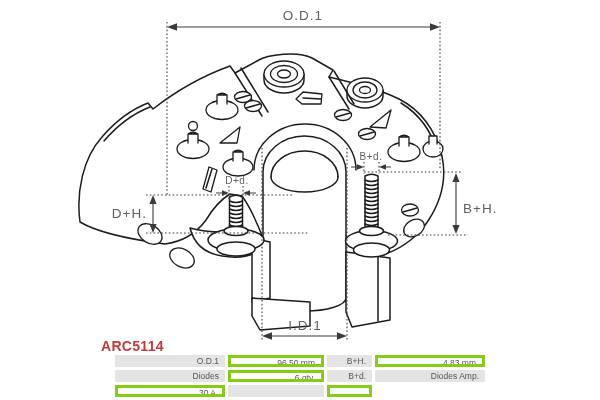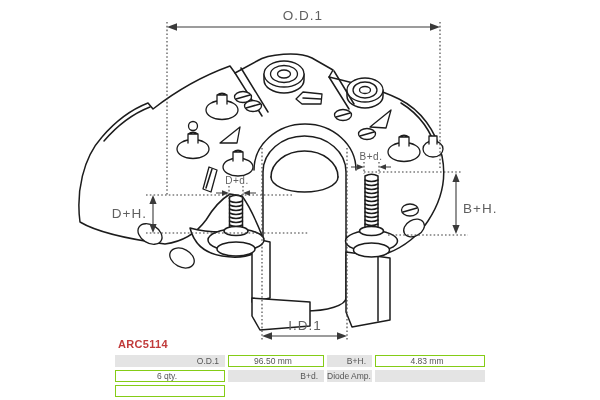--- a/index.html
+++ b/index.html
@@ -13,37 +13,37 @@
   }
   .dim-label{font-size:13.5px;letter-spacing:1px;}
   .dim-label-sm{font-size:10px;letter-spacing:0.5px;}
   .art{stroke:#1c1c1c;stroke-width:1.5;fill:none;stroke-linejoin:round;stroke-linecap:round;}
   .artf{stroke:#1c1c1c;stroke-width:1.5;fill:#ffffff;stroke-linejoin:round;stroke-linecap:round;}
   .artd{stroke:#1c1c1c;stroke-width:1.3;fill:#ffffff;stroke-linejoin:round;stroke-linecap:round;}
   .dim{stroke:#3a3a3a;stroke-width:1.1;fill:none;}
   .dot{stroke:#3a3a3a;stroke-width:1.1;fill:none;stroke-dasharray:1.6 2.2;}
   .ah{fill:#3a3a3a;stroke:none;}
   #part-code{
-    position:absolute;left:118px;top:338px;
-    font-size:11px;font-weight:bold;color:#c13b3b;letter-spacing:0.3px;
+    position:absolute;left:101px;top:338px;
+    font-size:14px;font-weight:bold;color:#c13b3b;letter-spacing:0.3px;
   }
   #spec-table{
     position:absolute;left:115px;top:355px;
     display:grid;
     grid-template-columns:110px 96px 45px 110px;
     grid-auto-rows:12px;
     gap:3px;
     font-size:8.5px;color:#555;
   }
   .cell{
     line-height:12px;text-align:right;padding-right:6px;box-sizing:border-box;
     white-space:nowrap;overflow:hidden;
   }
   .cell.lab{background:#e4e4e4;}
-  .cell.val{background:#ffffff;border:1px solid #84cc16;line-height:10px;text-align:center;}
+  .cell.val{background:#ffffff;border:3px solid #84cc16;line-height:10px;}
 </style>
 </head>
 <body>
 
 
 
 <svg width="600" height="352" viewBox="0 0 600 352">
 
   <g>
 
@@ -234,22 +234,24 @@
 
 <div id="part-code">ARC5114</div>
 
 
 <div id="spec-table">
   <div class="cell lab">O.D.1</div>
   <div class="cell val">96.50 mm</div>
   <div class="cell lab">B+H.</div>
   <div class="cell val">4.83 mm</div>
 
+  <div class="cell lab">Diodes</div>
   <div class="cell val">6 qty.</div>
   <div class="cell lab">B+d.</div>
 
-  <div class="cell lab">Diode Amp.</div>
+  <div class="cell lab">Diodes Amp.</div>
+  <div class="cell val">30 A</div>
   <div class="cell lab"></div>
   <div class="cell val"></div>
 </div>
 
 
 
 
 </body></html>

